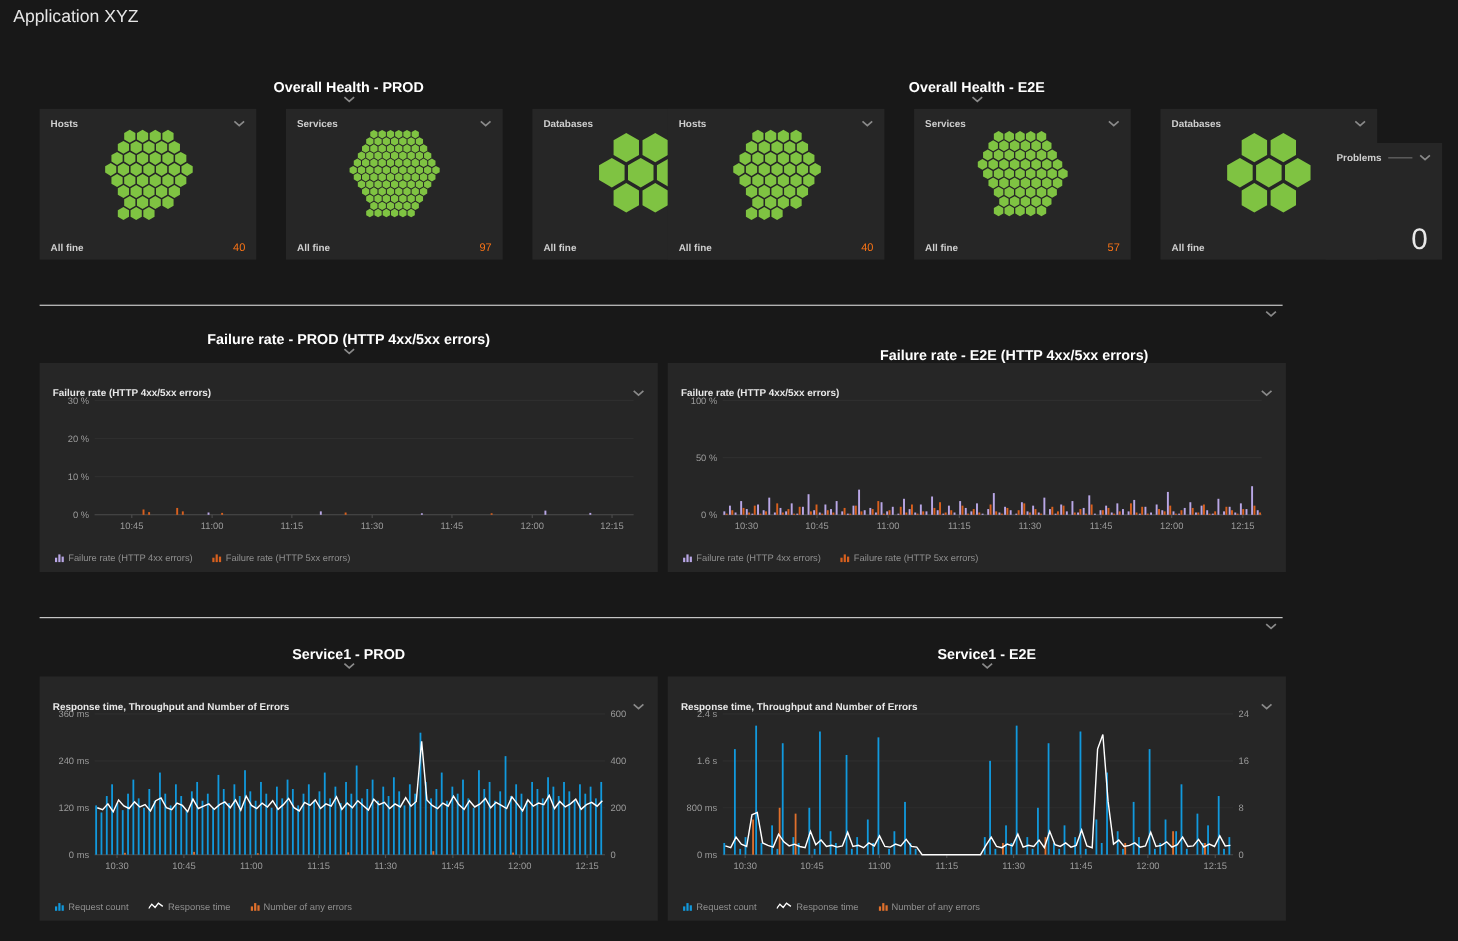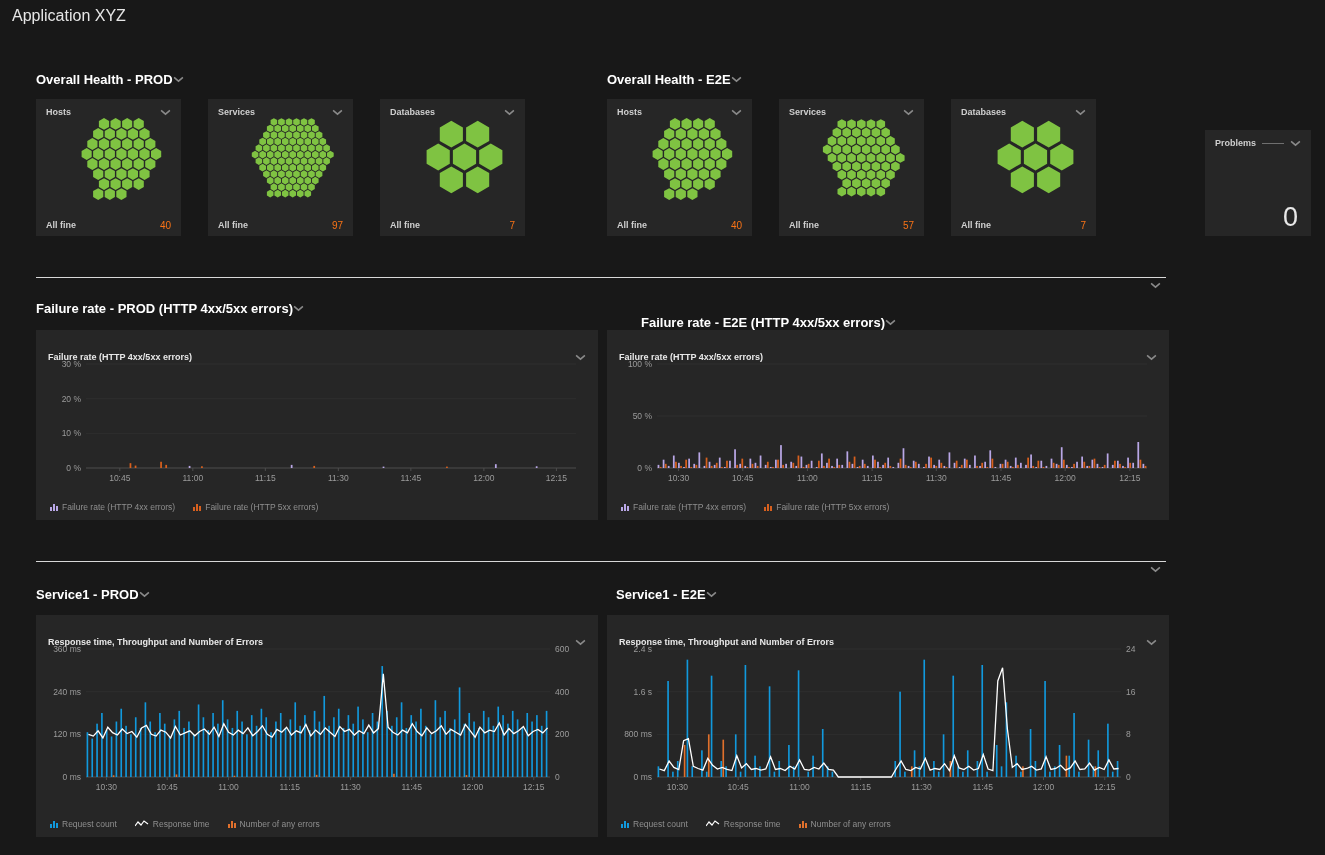--- a/index.html
+++ b/index.html
@@ -1,23 +1,23 @@
 <!DOCTYPE html>
 <html><head>
 <meta charset="utf-8">
 <style>
   html,body{margin:0;padding:0;background:#181818;}
   body{width:1325px;height:855px;position:relative;font-family:"Liberation Sans",sans-serif;overflow:hidden;}
   .page-title{position:absolute;left:12px;top:7px;font-size:16px;color:#e6e6e6;}
-  .section-header{position:absolute;width:562px;display:flex;align-items:center;}
+  .section-header{position:absolute;width:562px;display:flex;justify-content:space-between;align-items:center;flex-direction:column;}
   .sh-label{font-size:13px;font-weight:700;color:#ffffff;}
   .chev{width:11px;height:7px;flex:none;cursor:pointer;}
   .chev-abs{position:absolute;}
   .tile-row{position:absolute;display:flex;gap:27px;}
-  .health-tile{position:relative;width:145px;height:137px;background:#262626;box-sizing:border-box;padding:8px 10px;}
+  .health-tile{position:relative;width:197px;height:137px;background:#262626;box-sizing:border-box;padding:8px 10px;}
   .tile-head{display:flex;justify-content:space-between;align-items:center;}
   .tile-label{font-size:9px;font-weight:700;color:#cfcfcf;}
   .honeycomb{display:block;margin:2px auto 0;overflow:visible;}
   .tile-foot{position:absolute;left:10px;right:10px;bottom:5px;display:flex;justify-content:space-between;}
   .tile-status{font-size:9px;font-weight:700;color:#cfcfcf;}
   .tile-count{font-size:10px;color:#f97316;}
   .problems-tile{position:absolute;left:1205px;top:130px;width:106px;height:106px;background:#262626;box-sizing:border-box;padding:8px 10px;}
   .problems-head{display:flex;align-items:center;}
   .problems-label{font-size:9px;font-weight:700;color:#cfcfcf;flex:none;}
   .problems-line{flex:1;border-top:1px solid #6f6f6f;margin:0 6px;}

